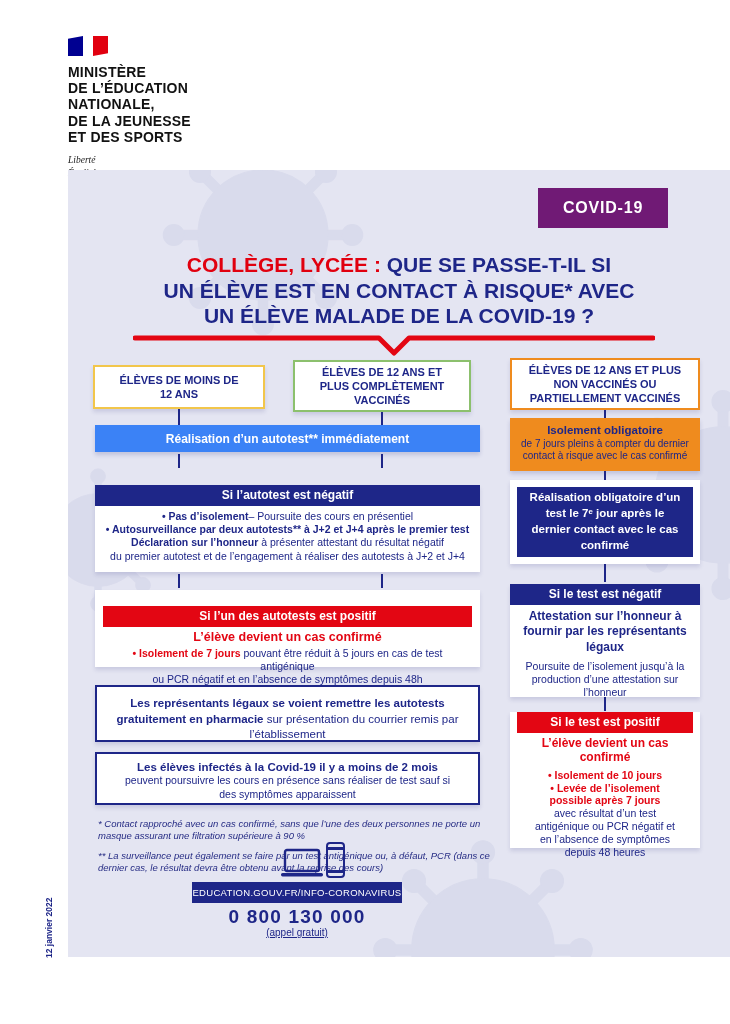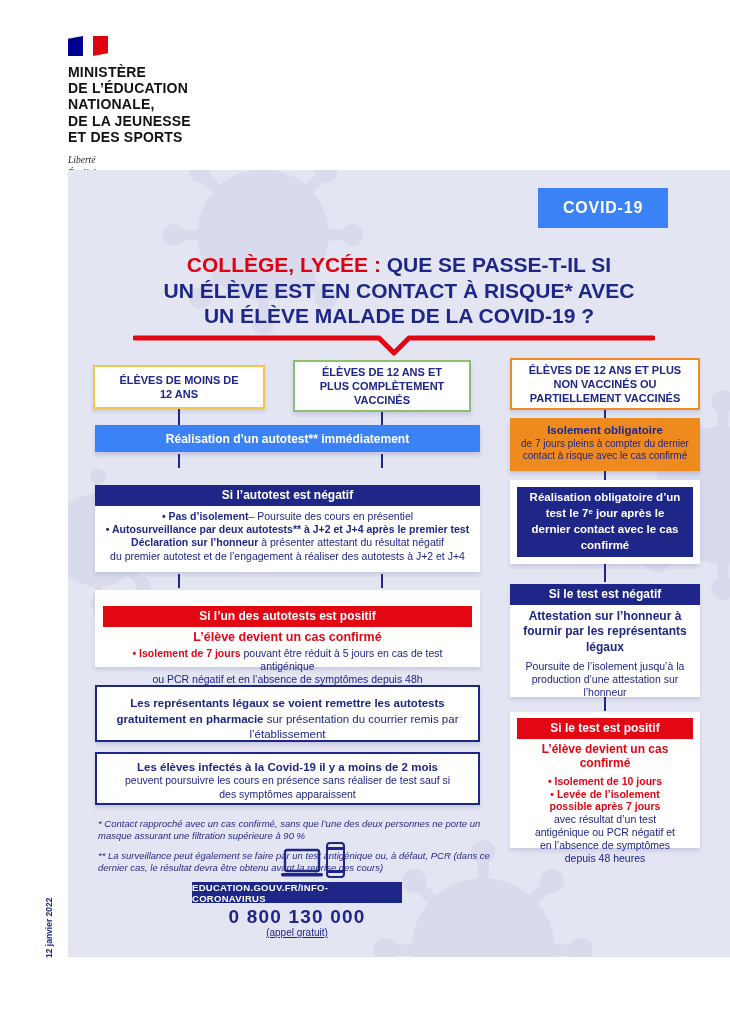--- a/index.html
+++ b/index.html
@@ -12,21 +12,21 @@
   .flag span { width:15px; height:20px; display:block; }
   .flag .b { background:#000091; clip-path:polygon(0 14%,100% 0,100% 100%,0 100%); }
   .flag .r { background:#e1000f; clip-path:polygon(0 0,100% 0,100% 86%,0 100%); }
   .ministry-name { font-size:14px; font-weight:bold; color:#111; line-height:1.16; letter-spacing:.2px; }
   .motto { margin-top:9px; font-family:"Liberation Serif", serif; font-style:italic; font-size:9.5px; color:#222; line-height:1.35; }
 
   
   .content { position:absolute; left:68px; top:170px; width:662px; height:787px; background:#e4e5f2; overflow:hidden; }
   .virus { position:absolute; color:#d9dbec; }
 
-  .covid-badge { background:#3b82f6; color:#fff; font-weight:bold; font-size:16px; letter-spacing:.8px; display:flex; align-items:center; justify-content:center; }
+  .covid-badge { background:#701a75; color:#fff; font-weight:bold; font-size:16px; letter-spacing:.8px; display:flex; align-items:center; justify-content:center; }
 
   .main-title { text-align:center; font-weight:bold; font-size:21px; line-height:1.22; color:#1e2688; }
   .main-title .hl { color:#e1000f; }
 
   
   .hdr { background:#fff; border:2px solid; display:flex; align-items:center; justify-content:center; text-align:center; font-weight:bold; font-size:11px; line-height:1.3; color:#1e2688; box-shadow:0 3px 4px rgba(40,45,120,.14); }
   .hdr.yellow { border-color:#f2c64b; }
   .hdr.green  { border-color:#8cc06d; }
   .hdr.orange { border-color:#ef8b1e; }
 
@@ -45,21 +45,21 @@
   .outline-box { background:#fff; border:2px solid #1e2688; text-align:center; box-shadow:0 3px 4px rgba(40,45,120,.14); }
 
   .orange-box { background:#ef8b1e; text-align:center; color:#1e2688; box-shadow:0 3px 4px rgba(40,45,120,.18); padding:5px 4px; }
   .orange-box .t { font-weight:bold; font-size:11.5px; line-height:1.3; }
   .orange-box .r { font-size:10px; line-height:1.25; }
 
   .navy-inner { background:#1e2688; color:#fff; font-weight:bold; font-size:11.5px; line-height:1.38; text-align:center; display:flex; align-items:center; justify-content:center; padding:6px 10px; }
 
   .footnote { font-style:italic; font-size:9.5px; line-height:1.3; color:#262c84; }
 
-  .url-banner { background:#1e2688; color:#fff; font-weight:bold; font-size:9.5px; letter-spacing:.3px; display:flex; align-items:center; justify-content:center; }
+  .url-banner { background:#1e2688; color:#fff; font-weight:normal; font-size:9.5px; letter-spacing:.3px; display:flex; align-items:center; justify-content:center; }
   .phone { font-size:19px; font-weight:bold; letter-spacing:1.2px; text-align:center; color:#1e2688; }
   .phone-note { font-size:10px; text-align:center; color:#1e2688;text-decoration:underline; }
 
   .date-vertical { position:absolute; left:44px; top:880px; height:78px; width:16px; writing-mode:vertical-rl; transform:rotate(180deg); font-size:8.5px; font-weight:bold; color:#1e2688; }
 </style>
 </head>
 <body>
 
 <div class="abs" style="left:68px; top:36px;">
   <div class="flag">
@@ -282,21 +282,21 @@
 
   <div class="abs box" style="left:442px; top:414px; width:190px; height:113px;">
     <div class="band navy">Si le test est négatif</div>
     <div class="body-txt b" style="font-size:12px; line-height:1.28; padding:4px 12px 0;">Attestation sur l’honneur à fournir par les représentants légaux</div>
     <div class="body-txt" style="padding:5px 10px 0; line-height:1.22;">Poursuite de l’isolement jusqu’à la production d’une attestation sur l’honneur</div>
   </div>
 
   <div class="conn" style="left:536px; top:527px; height:14px;"></div>
 
   <div class="abs box" style="left:442px; top:542px; width:190px; height:136px;">
-    <div class="band red" style="margin:6px 7px 3px;">Si le test est positif</div>
+    <div class="band red" style="margin:0 7px 3px;">Si le test est positif</div>
     <div class="sub-red" style="font-size:12px; padding:0 18px;">L’élève devient un cas confirmé</div>
     <div class="body-txt" style="padding:4px 24px 0; line-height:1.22;">
       <div class="b red-txt">• Isolement de 10 jours</div>
       <div class="b red-txt">• Levée de l’isolement possible après 7 jours</div>
       <div>avec résultat d’un test antigénique ou PCR négatif et en l’absence de symptômes depuis 48 heures</div>
     </div>
   </div>
 
 </div>
 

